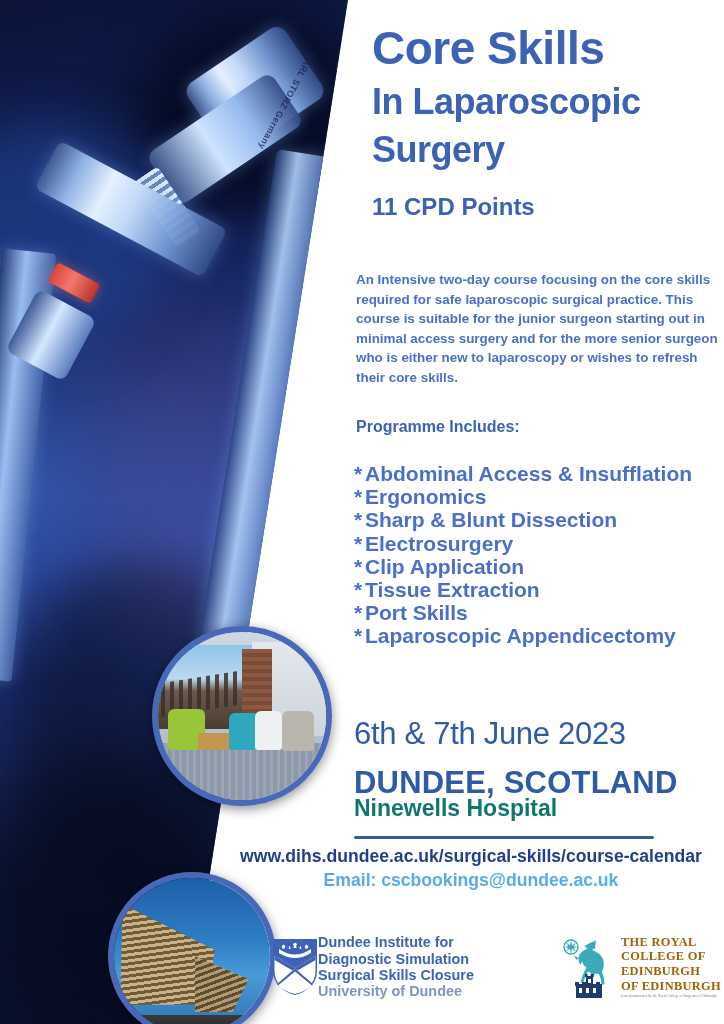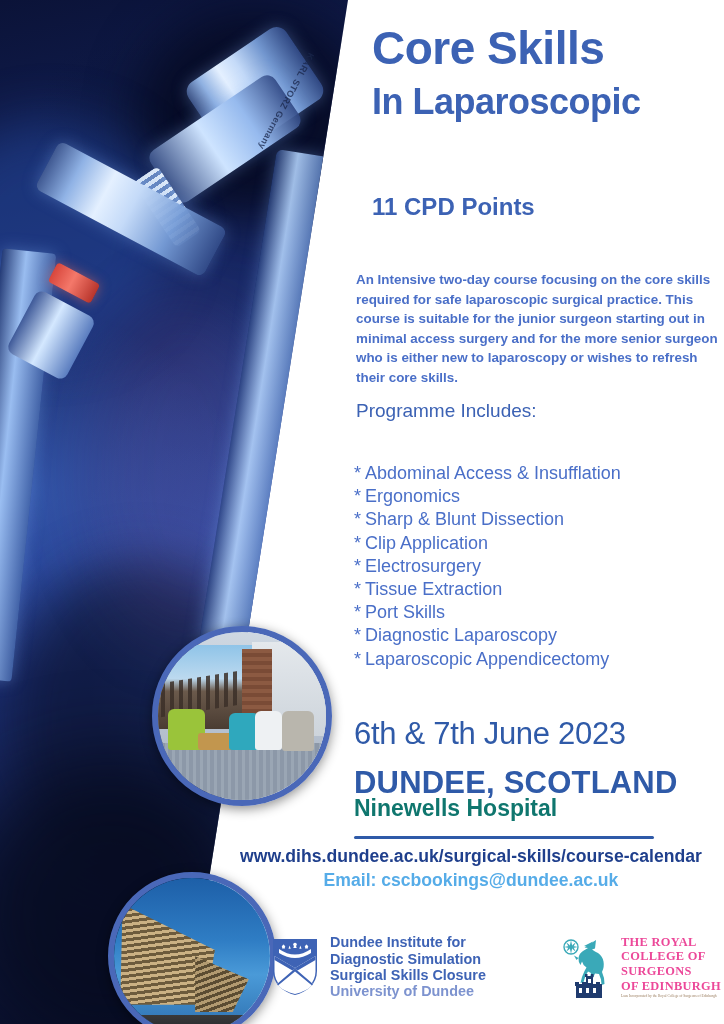--- a/index.html
+++ b/index.html
@@ -140,26 +140,26 @@
   .title-1{ position:absolute; left:24px; top:22px; font-size:46px; line-height:52px; }
   .title-2{ position:absolute; left:24px; top:80px; font-size:36px; line-height:43px; }
   .title-3{ position:absolute; left:24px; top:128px; font-size:36px; line-height:43px; }
   .cpd{ position:absolute; left:24px; top:193px; font-size:24px; font-weight:700; color:#3c62b4; }
 
   .intro{
     position:absolute; left:8px; top:270px; width:374px;
     color:#4a6fc8; font-size:13.4px; line-height:19.6px; font-weight:700;
   }
   .prog-head{
-    position:absolute; left:8px; top:400px;
-    color:#3c62b4; font-size:19px; font-weight:400;
+    position:absolute; left:8px; top:418px;
+    color:#3c62b4; font-size:16px; font-weight:700;
   }
   .prog-list{ position:absolute; left:6px; top:462px; width:370px; list-style:none; }
   .prog-list li{
-    color:#4a6fc8; font-size:18px; font-weight:400; line-height:23.2px;
+    color:#4a6fc8; font-size:21px; font-weight:700; line-height:23.2px;
     white-space:nowrap;
   }
   .star{ display:inline-block; width:11px; color:#4a6fc8; }
 
   .date{
     position:absolute; left:6px; top:716px;
     color:#2f5aa8; font-size:31px; font-weight:400; letter-spacing:-0.3px;
   }
   .city{
     position:absolute; left:6px; top:765px;
@@ -179,39 +179,39 @@
     color:#1f3f8c; font-size:17.6px; font-weight:700; white-space:nowrap;
   }
   .email{
     position:absolute; left:-132px; top:870px; width:510px; text-align:center;
     color:#56ace8; font-size:17.6px; font-weight:700; white-space:nowrap;
   }
 
   
   .logo-dundee{
     position:absolute; left:272px; top:928px; width:230px; height:78px;
-    display:flex; align-items:center; gap:12px;
+    display:flex; align-items:center; 
   }
   .shield{ width:46px; height:58px; flex:0 0 auto; }
   .dundee-text{ line-height:1; }
   .dundee-text .l1,.dundee-text .l2,.dundee-text .l3{
     color:#3e63b5; font-size:14.4px; font-weight:700; line-height:16.4px; white-space:nowrap;
   }
   .dundee-text .l4{
     color:#7d93cf; font-size:14.4px; font-weight:700; line-height:16.4px; white-space:nowrap;
   }
 
   .logo-rcsed{
     position:absolute; left:562px; top:926px; width:160px; height:82px;
     display:flex; align-items:center; gap:7px;
   }
   .rcsed-mark{ width:52px; height:66px; flex:0 0 auto; }
   .rcsed-text{ line-height:1; }
   .rcsed-text div{
-    color:#ec4899; font-size:12.4px; font-weight:700; line-height:14.6px;
+    color:#a16207; font-size:12.4px; font-weight:700; line-height:14.6px;
     letter-spacing:.3px; white-space:nowrap;
     font-family:"Liberation Serif", serif;
   }
   .rcsed-tag{
     color:#9a7d5e !important; font-size:3.6px !important; line-height:6px !important;
     font-weight:400 !important; letter-spacing:0 !important;
   }
 </style>
 </head>
 <body>
@@ -267,35 +267,35 @@
       <div class="va-body"></div>
       <div class="va-wing"></div>
       <div class="va-ground"></div>
     </div>
   </div>
 
   <div class="content">
 
     <div class="title title-1">Core Skills</div>
     <div class="title title-2">In Laparoscopic</div>
+    <div class="title title-3">Surgery</div>
     <div class="cpd">11 CPD Points</div>
 
     <p class="intro">An Intensive two-day course focusing on the core skills required for safe laparoscopic surgical practice. This course is suitable for the junior surgeon starting out in minimal access surgery and for the more senior surgeon who is either new to laparoscopy or wishes to refresh their core skills.</p>
 
     <div class="prog-head">Programme Includes:</div>
 
     <ul class="prog-list">
       <li><span class="star">*</span><span>Abdominal Access &amp; Insufflation</span></li>
       <li><span class="star">*</span><span>Ergonomics</span></li>
       <li><span class="star">*</span><span>Sharp &amp; Blunt Dissection</span></li>
+      <li><span class="star">*</span><span>Electrosurgery</span></li>
       <li><span class="star">*</span><span>Clip Application</span></li>
-      <li><span class="star">*</span><span>Electrosurgery</span></li>
       <li><span class="star">*</span><span>Tissue Extraction</span></li>
       <li><span class="star">*</span><span>Port Skills</span></li>
-      <li><span class="star">*</span><span>Diagnostic Laparoscopy</span></li>
       <li><span class="star">*</span><span>Laparoscopic Appendicectomy</span></li>
     </ul>
 
     <div class="date">6th &amp; 7th June 2023</div>
     <div class="city">DUNDEE, SCOTLAND</div>
     <div class="venue">Ninewells Hospital</div>
 
     <div class="rule"></div>
     <div class="url">www.dihs.dundee.ac.uk/surgical-skills/course-calendar</div>
     <div class="email">Email: cscbookings@dundee.ac.uk</div>
@@ -357,19 +357,19 @@
       <g fill="#ffffff">
         <rect x="17" y="54" width="3" height="5"></rect>
         <rect x="24" y="54" width="3" height="5"></rect>
         <rect x="31" y="54" width="3" height="5"></rect>
         <rect x="26" y="45" width="3" height="4"></rect>
       </g>
     </svg>
     <div class="rcsed-text">
       <div>THE ROYAL</div>
       <div>COLLEGE OF</div>
-      <div>SURGEONS</div>
+      <div>EDINBURGH</div>
       <div>OF EDINBURGH</div>
       <div class="rcsed-tag">Laus Incorporated by the Royal College of Surgeons of Edinburgh</div>
     </div>
   </div>
 
 </div>
 
 </body></html>

